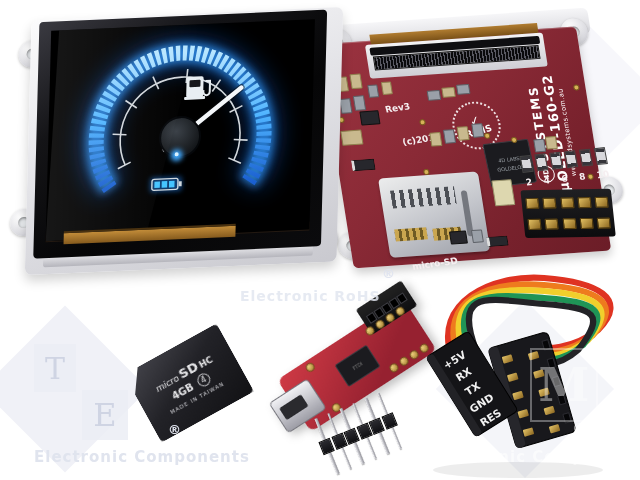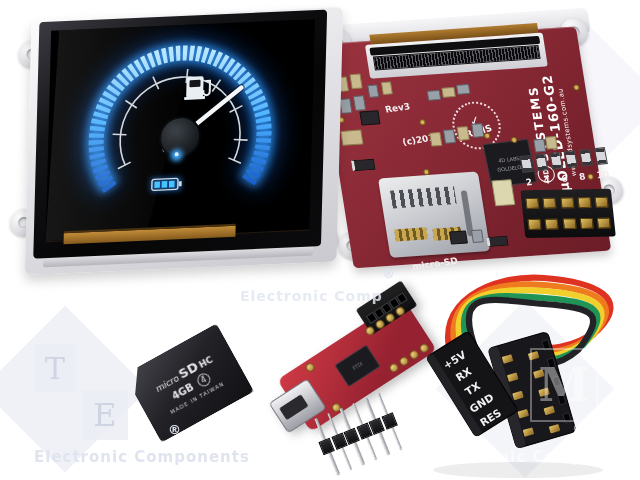--- a/index.html
+++ b/index.html
@@ -102,21 +102,21 @@
   <div class="wm-diamond" style="left:6px;top:330px;width:118px;height:118px;"></div>
   <div class="wm-diamond" style="left:462px;top:326px;width:126px;height:126px;opacity:.7;"></div>
   <div class="wm-square" style="left:34px;top:344px;width:42px;height:48px;font-size:30px;">
     <span>T</span>
   </div>
   <div class="wm-square" style="left:82px;top:390px;width:46px;height:50px;font-size:32px;">
     <span>E</span>
   </div>
   <div class="wm-caption" style="left:34px;top:448px;font-size:15px;color:#e0e4ee;z-index:4;">Electronic Components</div>
   <div class="wm-reg" style="left:168px;top:422px;font-size:13px;color:#dfe3ed;z-index:4;">®</div>
-  <div class="wm-caption" style="left:240px;top:288px;font-size:14px;color:rgba(226,230,240,0.85);z-index:4;">Electronic Comp</div>
+  <div class="wm-caption" style="left:240px;top:288px;font-size:14px;color:rgba(226,230,240,0.85);z-index:4;">Electronic RoHS</div>
   <div class="wm-reg" style="left:382px;top:266px;font-size:13px;color:rgba(222,226,238,0.9);z-index:4;">®</div>
 
   <div class="disp">
     <div class="ear" style="left:-12px;top:20px;">
         <div class="ear-hole"></div>
       </div>
     <div class="ear" style="left:-16px;top:188px;">
         <div class="ear-hole"></div>
       </div>
     <div class="ear" style="left:286px;top:218px;">

